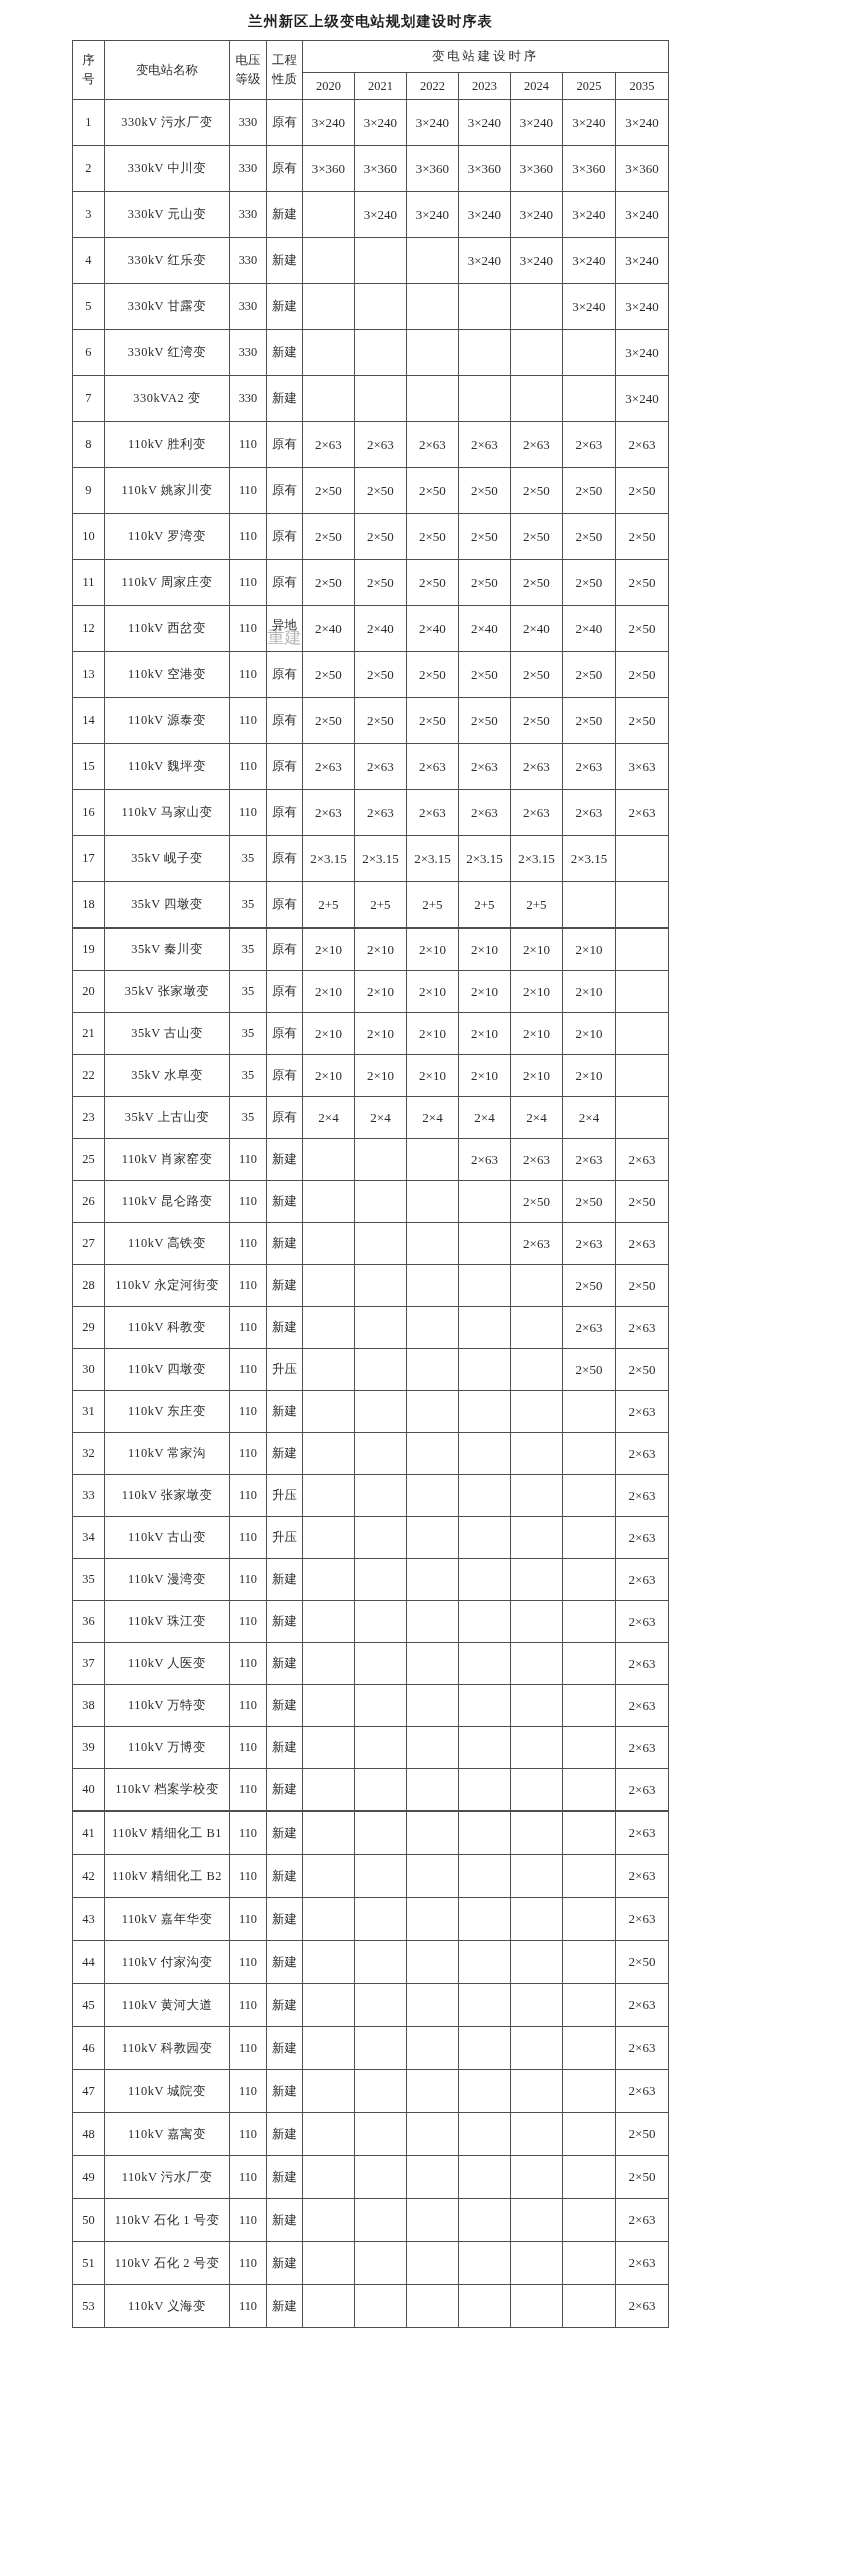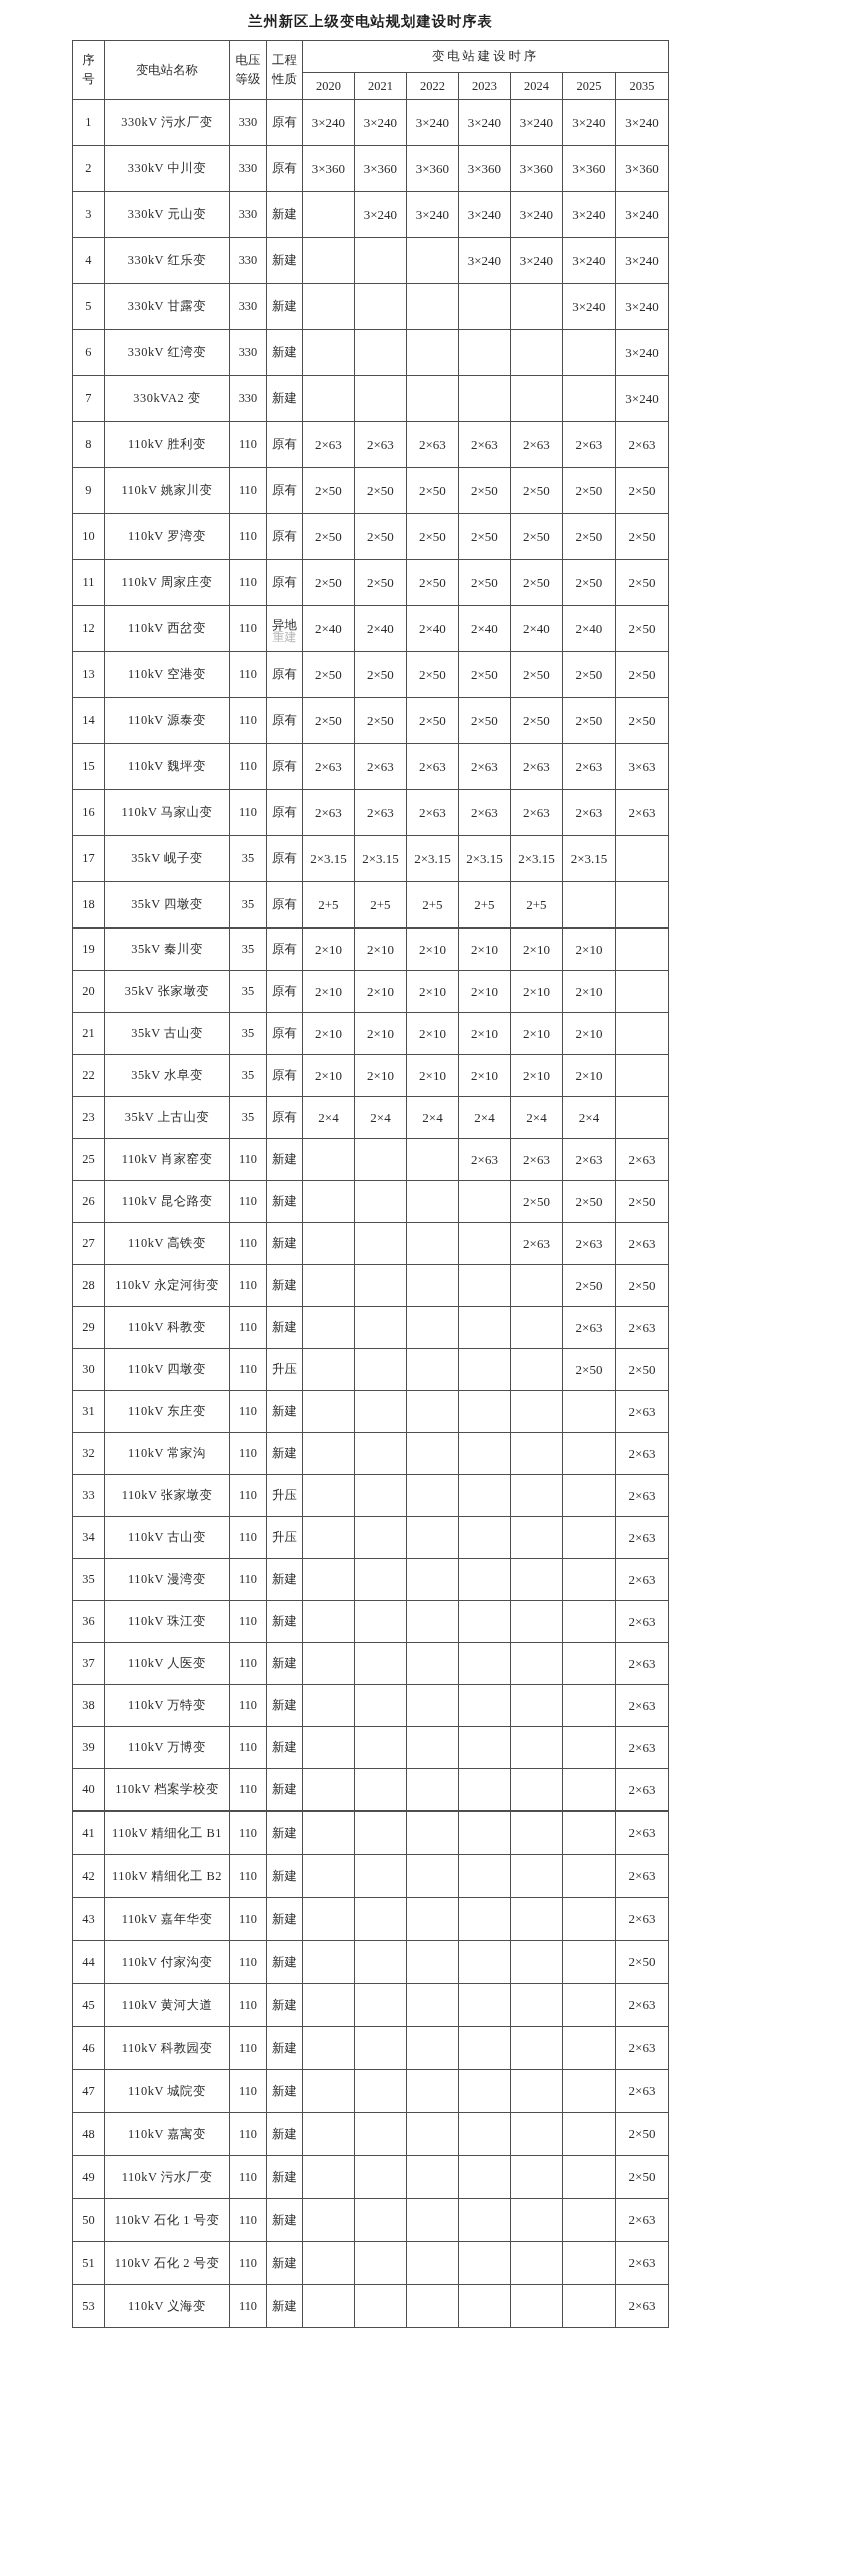--- a/index.html
+++ b/index.html
@@ -28,21 +28,21 @@
   .tbl thead th{line-height:1.55;}
   .tbl th.timing{height:31.5px;letter-spacing:2.9px;text-align:center;}
   .tbl th.yr{height:26px;text-align:center;}
   .block1 tbody td{height:45px;}
   .block2 tbody td{height:41px;}
   .block3 tbody td{height:42px;}
   .block2{margin-top:133px;}
   .block3{margin-top:61px;}
   td.name-cell{letter-spacing:0.5px;}
   td.val-cell{font-size:13px;}
-  .faint{opacity:0.35;font-size:12px;line-height:7.6px;display:block;}
+  .faint{opacity:0.35;font-size:17px;line-height:7.6px;display:block;}
 </style>
 </head>
 <body>
 
 <div class="page">
 
   <h1 class="title">兰州新区上级变电站规划建设时序表</h1>
 
   <table class="tbl block1">
     <colgroup>

